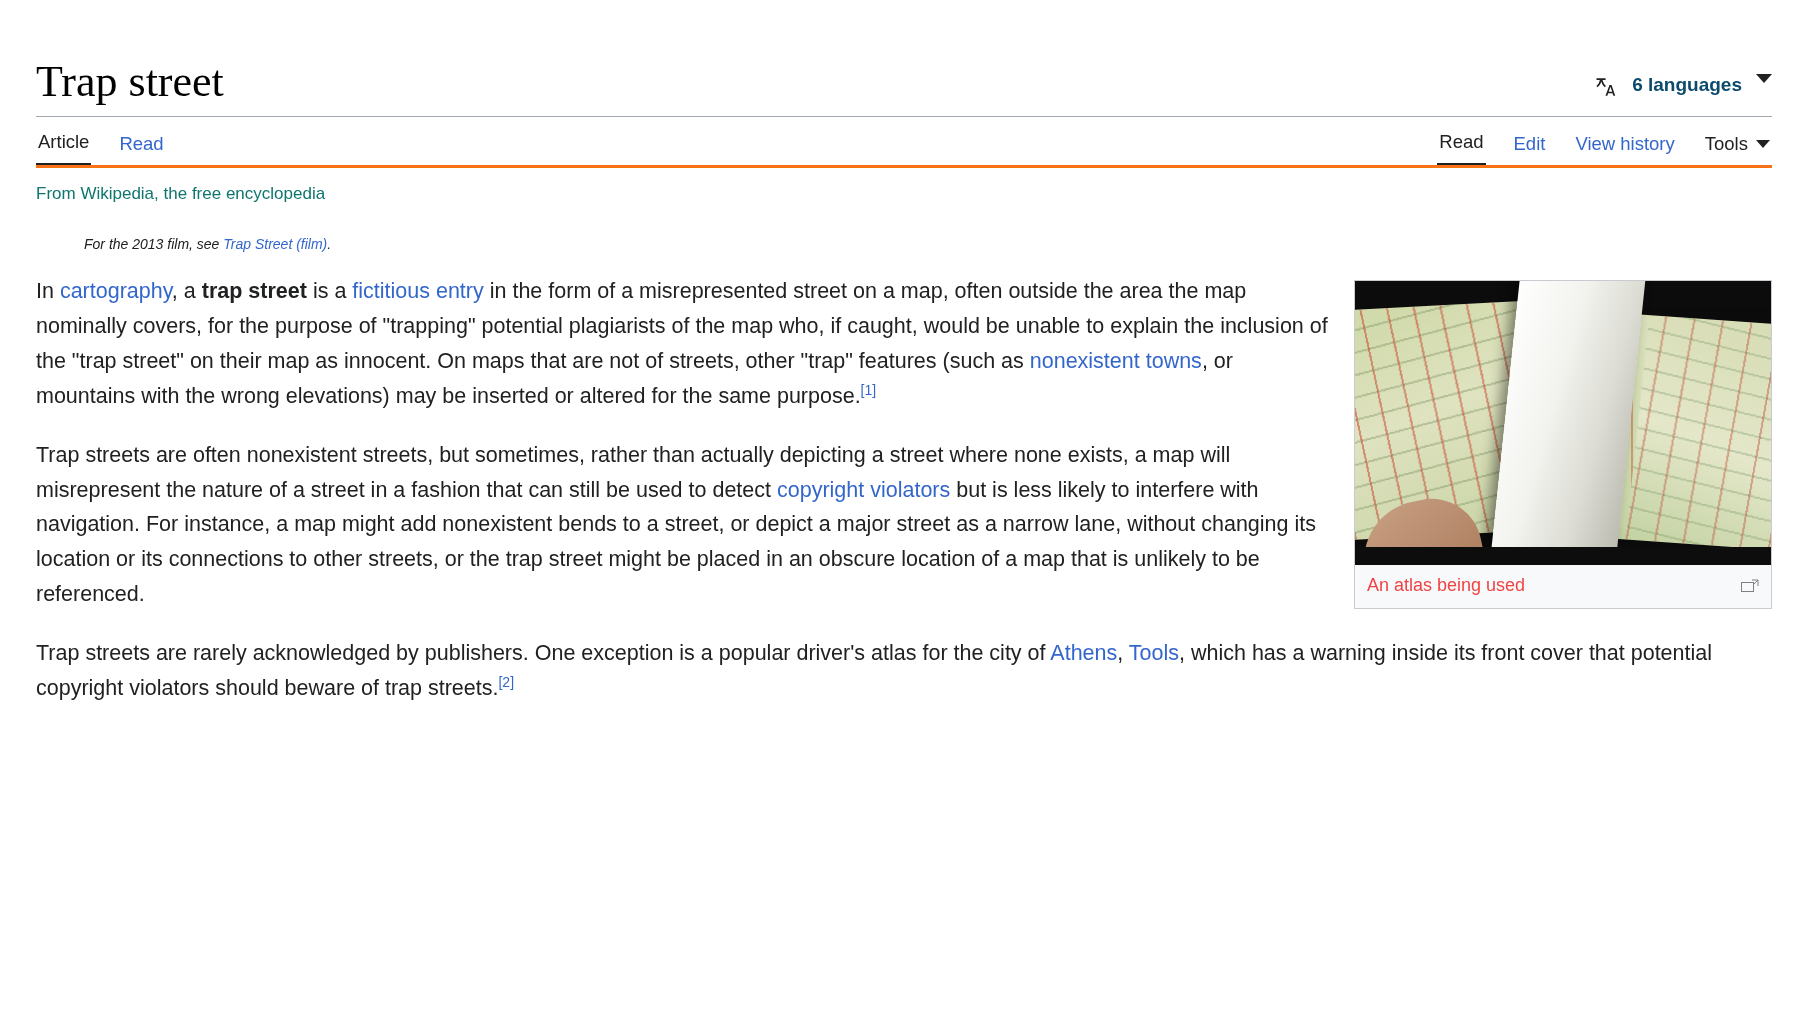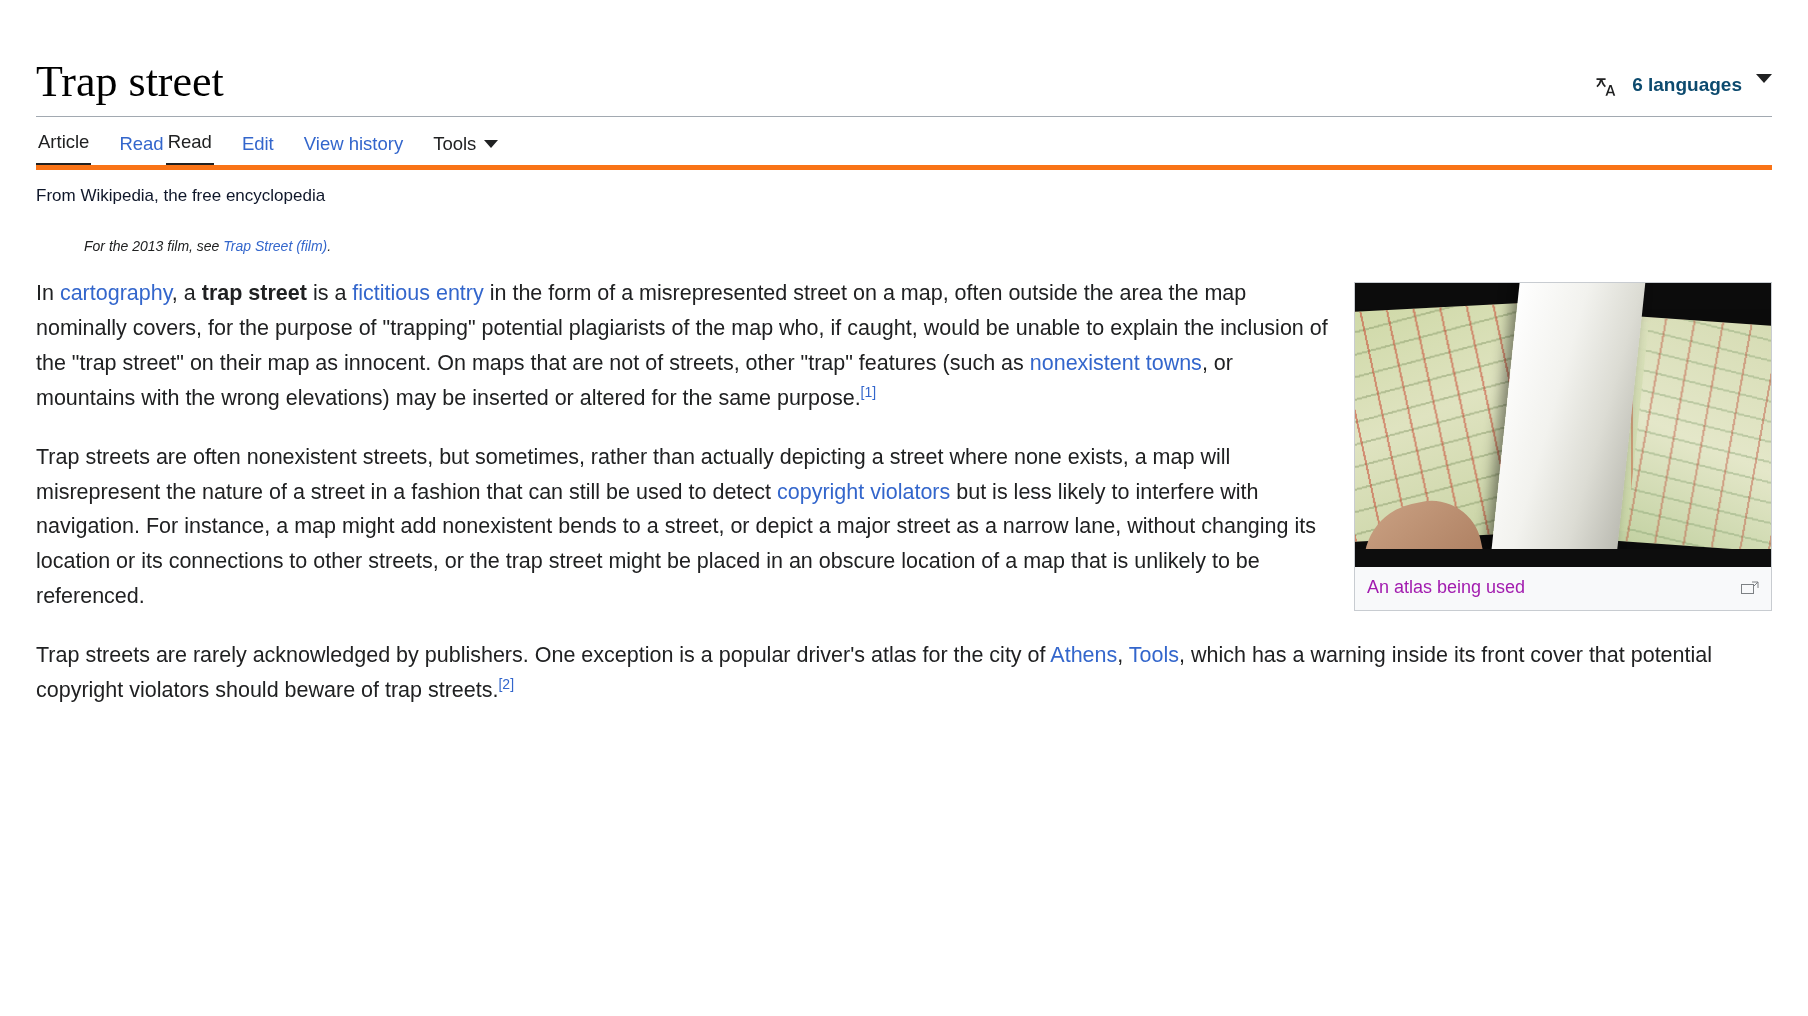--- a/index.html
+++ b/index.html
@@ -57,22 +57,22 @@
     height: 0;
     border-left: 8px solid transparent;
     border-right: 8px solid transparent;
     border-top: 9px solid #202122;
     margin-left: 2px;
   }
   
   .tabs-row {
     display: flex;
     align-items: flex-end;
-    justify-content: flex-start;
-    border-bottom: 5px solid #f97316;
+    justify-content: space-between;
+    border-bottom: 3px solid #f97316;
     margin-top: 2px;
   }
   .tabs-left, .tabs-right {
     display: flex;
     align-items: flex-end;
     gap: 26px;
   }
   .tab {
     font-size: 18.5px;
     color: #3366cc;
@@ -95,21 +95,21 @@
   .chevron-small {
     width: 0;
     height: 0;
     border-left: 7px solid transparent;
     border-right: 7px solid transparent;
     border-top: 8px solid #202122;
   }
   
   .siteSub {
     font-size: 17px;
-    color: #0f172a;
+    color: #0f766e;
     margin: 16px 0 0 0;
   }
   .hatnote {
     font-style: italic;
     font-size: 14px;
     margin: 32px 0 0 48px;
     color: #202122;
   }
   .hatnote a { color: #3366cc; text-decoration: none; }
   .content {
@@ -139,21 +139,21 @@
     width: 100%;
     height: 284px;
     display: block;
     background: #111;
     position: relative;
     overflow: hidden;
   }
   .thumb-caption {
     font-size: 18px;
     padding: 10px 12px 12px 12px;
-    color: #a21caf;
+    color: #ef4444;
     display: flex;
     justify-content: space-between;
     align-items: flex-start;
     gap: 8px;
   }
   .enlarge-icon {
     width: 18px;
     height: 16px;
     flex: 0 0 auto;
     margin-top: 4px;

